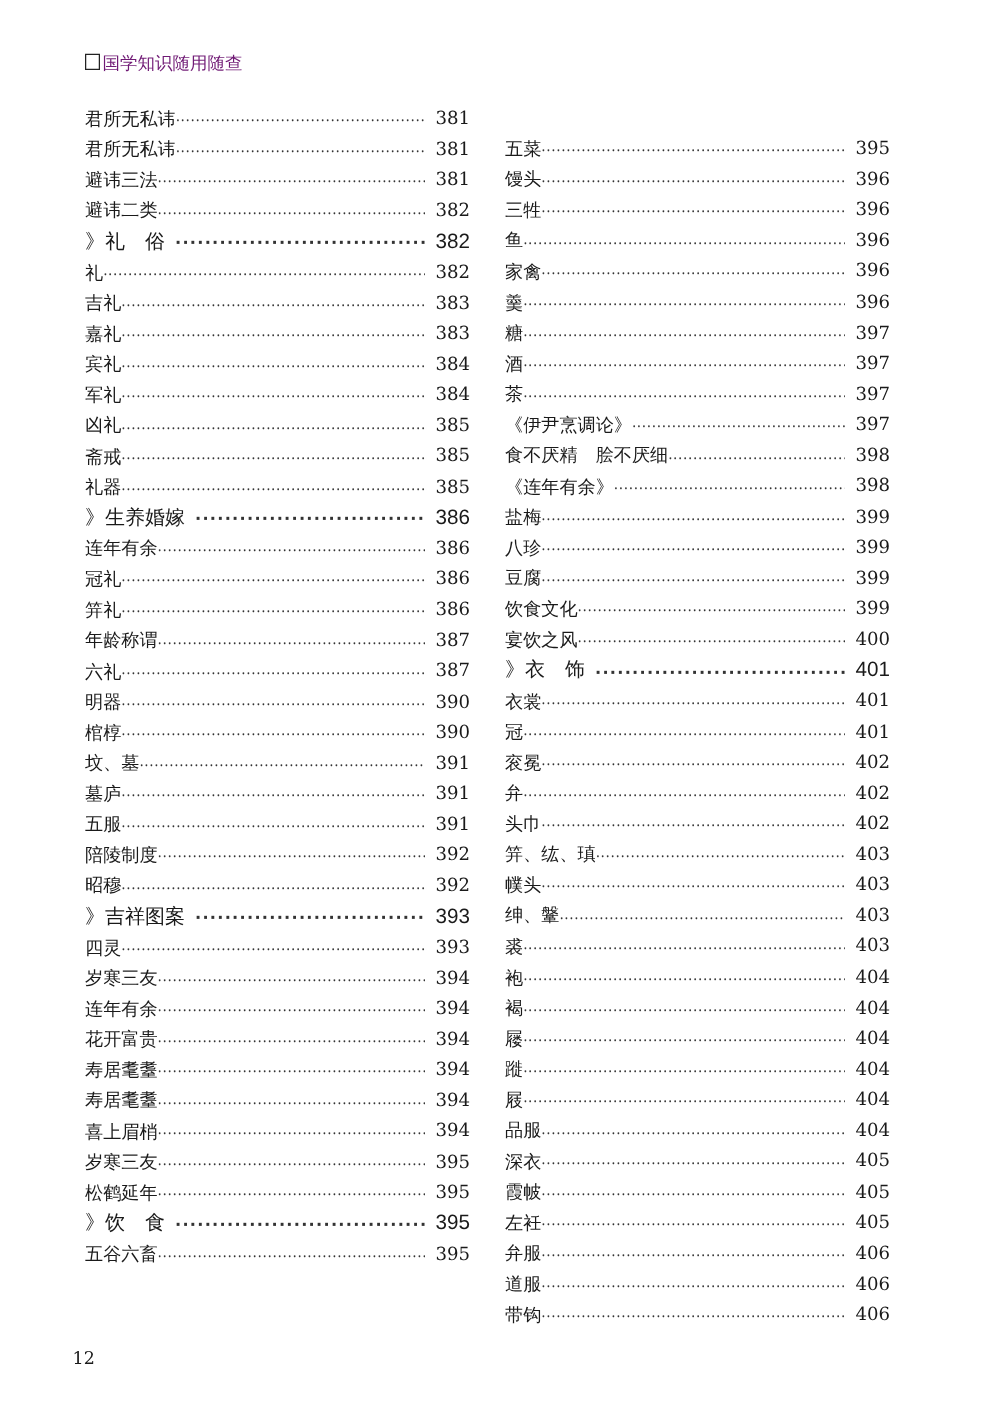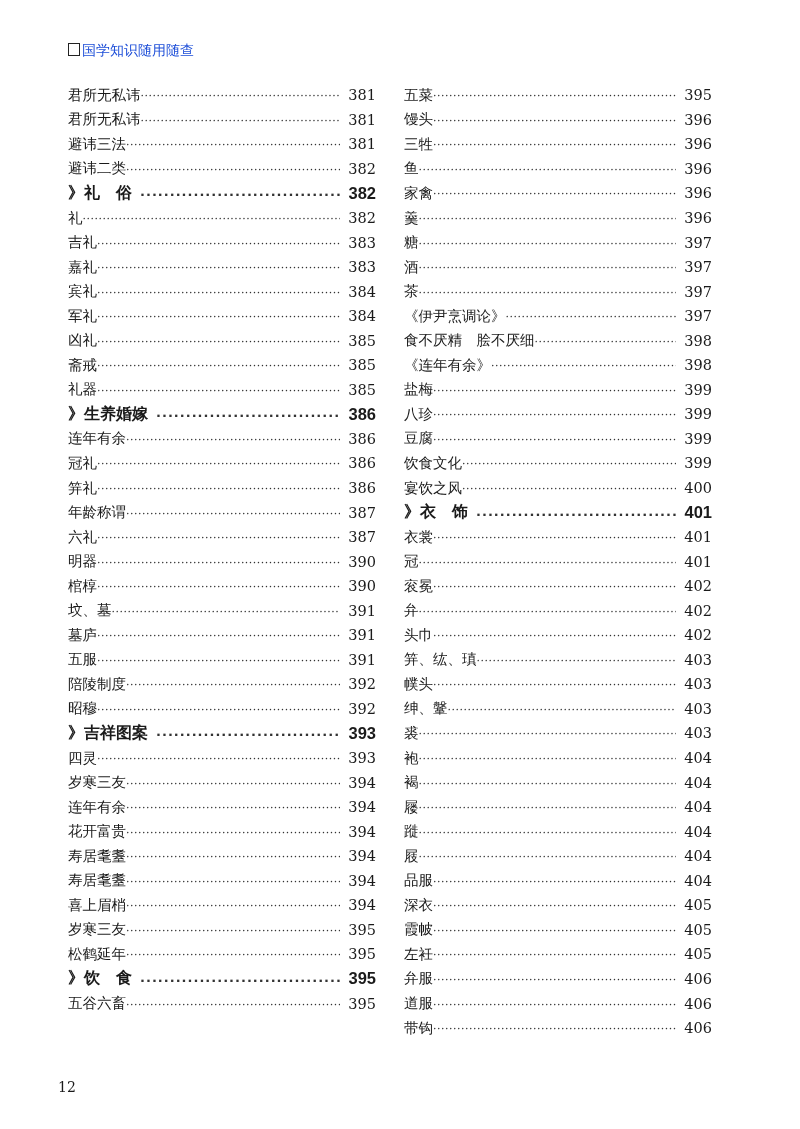--- a/index.html
+++ b/index.html
@@ -1,31 +1,31 @@
 <!DOCTYPE html>
 <html><head>
 <meta charset="utf-8">
 <style>
   html, body { margin: 0; padding: 0; background: #ffffff; }
   body { width: 800px; height: 1129px; position: relative; overflow: hidden;
          font-family: "DejaVu Serif", "Liberation Serif", serif; color: #1a1a1a; }
   .header { position: absolute; left: 68px; top: 42px; font-size: 14px;
-            font-family: "DejaVu Sans", "Liberation Sans", sans-serif; color: #1d4ed8; letter-spacing: 0px; }
+            font-family: "DejaVu Sans", "Liberation Sans", sans-serif; color: #701a75; letter-spacing: 0px; }
   .header .box { display: inline-block; width: 10px; height: 11px; border: 1.2px solid #222;
                  vertical-align: -1px; margin-right: 2px; }
   .col { position: absolute; top: 83px; width: 308px; }
   .col.left { left: 68px; }
-  .col.right { left: 404px; }
+  .col.right { left: 404px; margin-top: 24px; }
   .row { height: 24.55px; display: flex; align-items: center; font-size: 14.5px; white-space: nowrap; overflow: hidden; }
   .row .title { flex: 0 0 auto; }
   .row .leader { flex: 1 1 auto; overflow: hidden; color: #333; letter-spacing: 0.5px; font-size: 11px;
                  padding-top: 3px; }
   .row .leader::after { content: "························································································"; }
   .row .page { flex: 0 0 auto; min-width: 26px; text-align: right; padding-left: 8px; }
-  .row.section { font-family: "DejaVu Sans", "Liberation Sans", sans-serif; font-weight: bold; font-size: 16px; }
+  .row.section { font-family: "DejaVu Sans", "Liberation Sans", sans-serif; font-weight: normal; font-size: 16px; }
   .row.section .leader { font-size: 13px; font-weight: bold; letter-spacing: 1px; padding-left: 8px; }
   .row.section .page { font-size: 16.5px; font-family: "Liberation Sans", "DejaVu Sans", sans-serif; }
   .folio { position: absolute; left: 58px; top: 1079px; font-size: 14px; }
 </style>
 </head>
 <body>
 
 <div class="header">
   <span class="box"></span><span>国学知识随用随查</span>
 </div>

